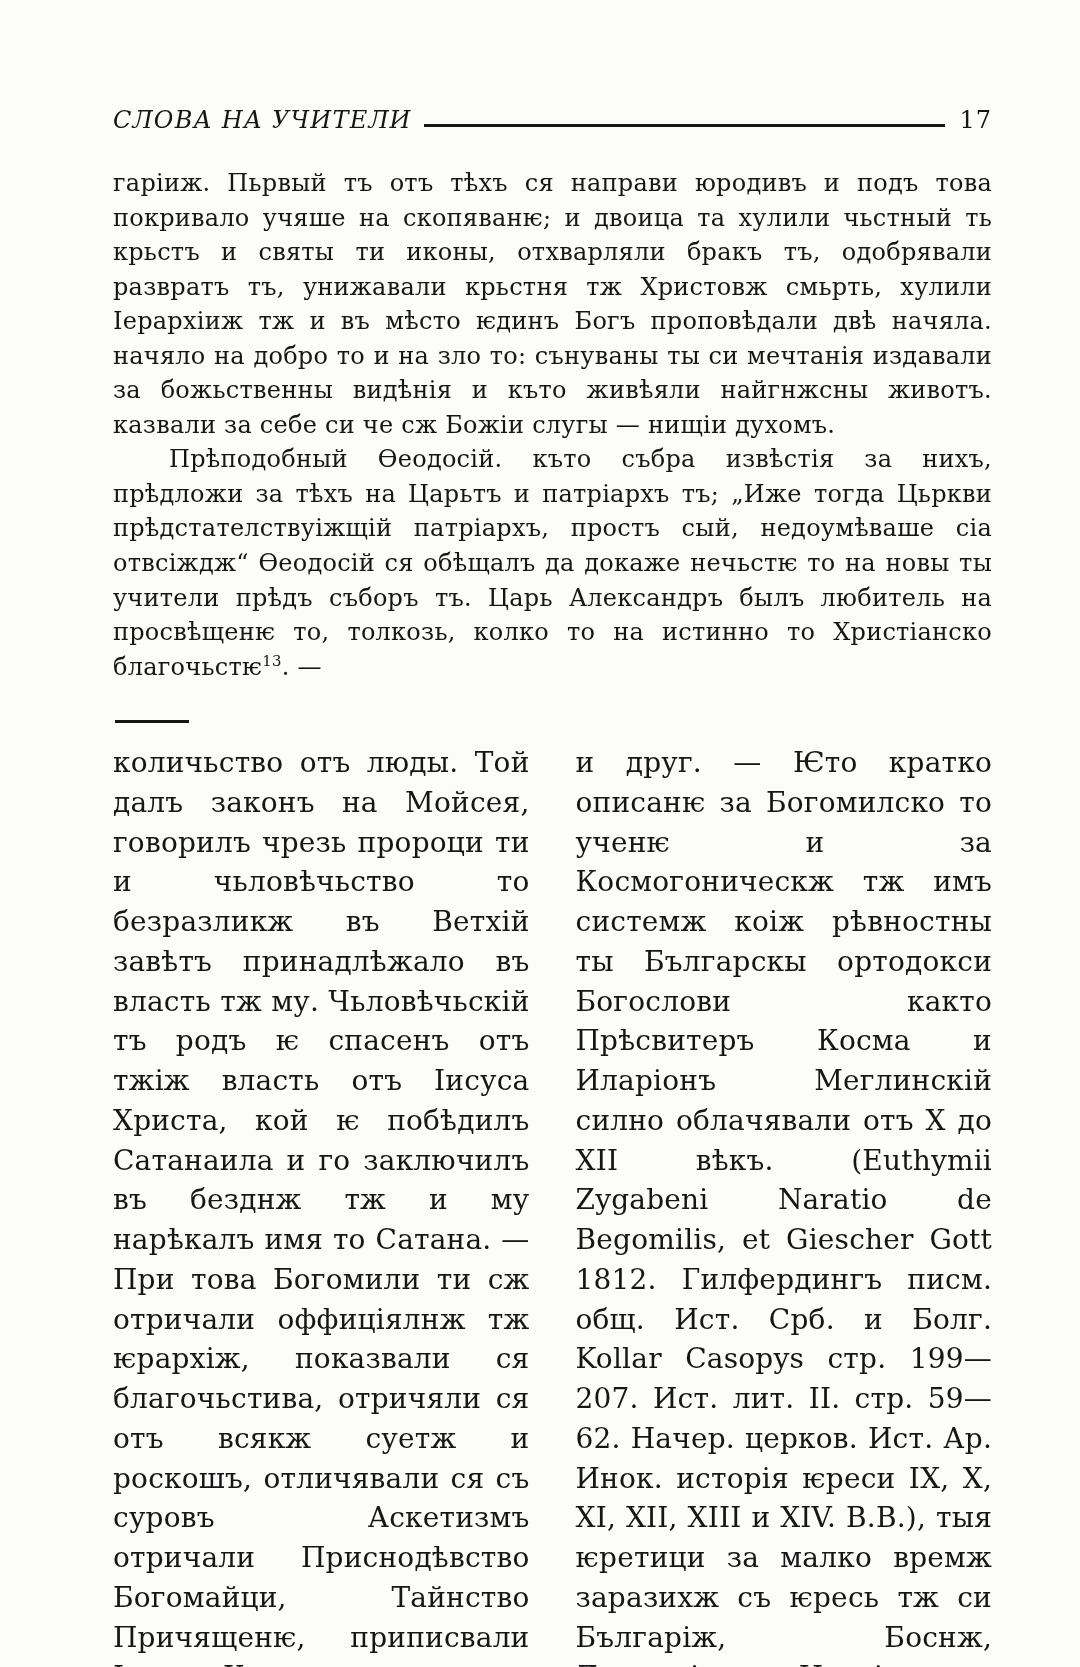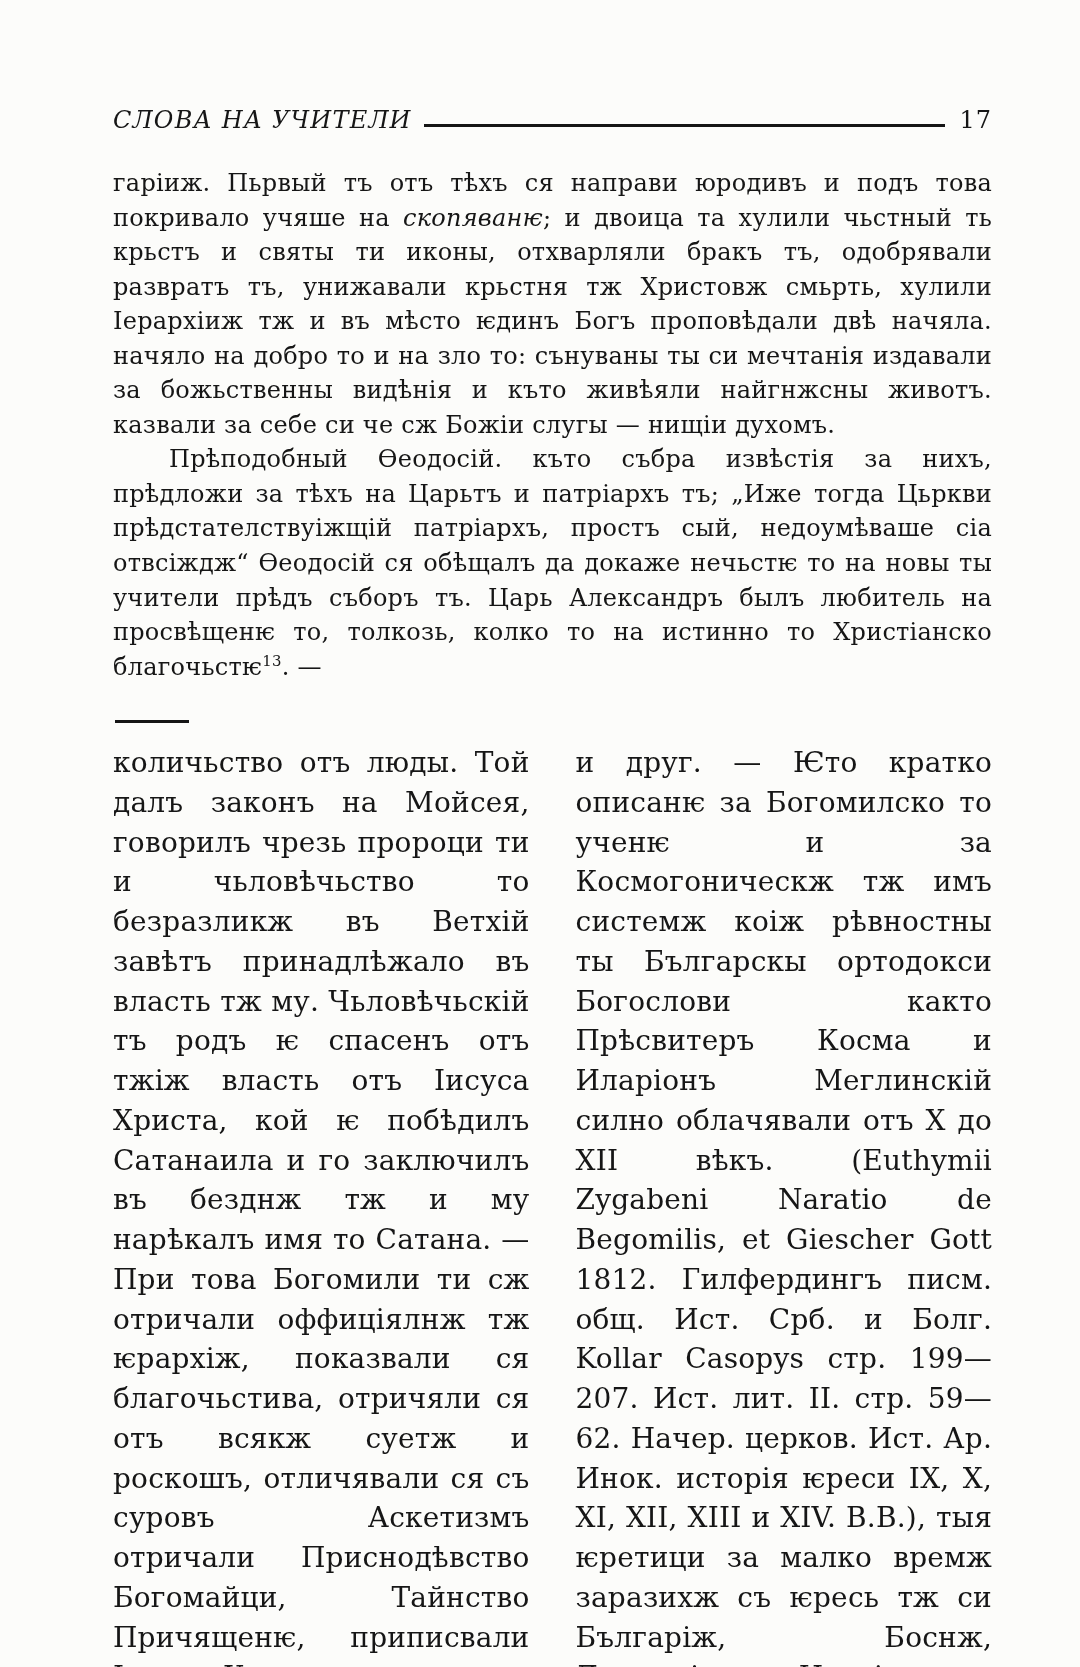--- a/index.html
+++ b/index.html
@@ -41,21 +41,21 @@
   }
   .main-text {
     margin-top: 32px;
     font-size: 24px;
     line-height: 1.44;
     letter-spacing: 0.25px;
     text-align: justify;
   }
   .main-text p { margin: 0; }
   .indent { text-indent: 56px; }
-  .italic { font-style: italic; }
+  .italic { }
   sup.fn-ref {
     font-size: 0.62em;
     line-height: 0;
     vertical-align: super;
   }
   .footnotes {
     margin-top: 36px;
   }
   .fn-rule {
     width: 74px;

